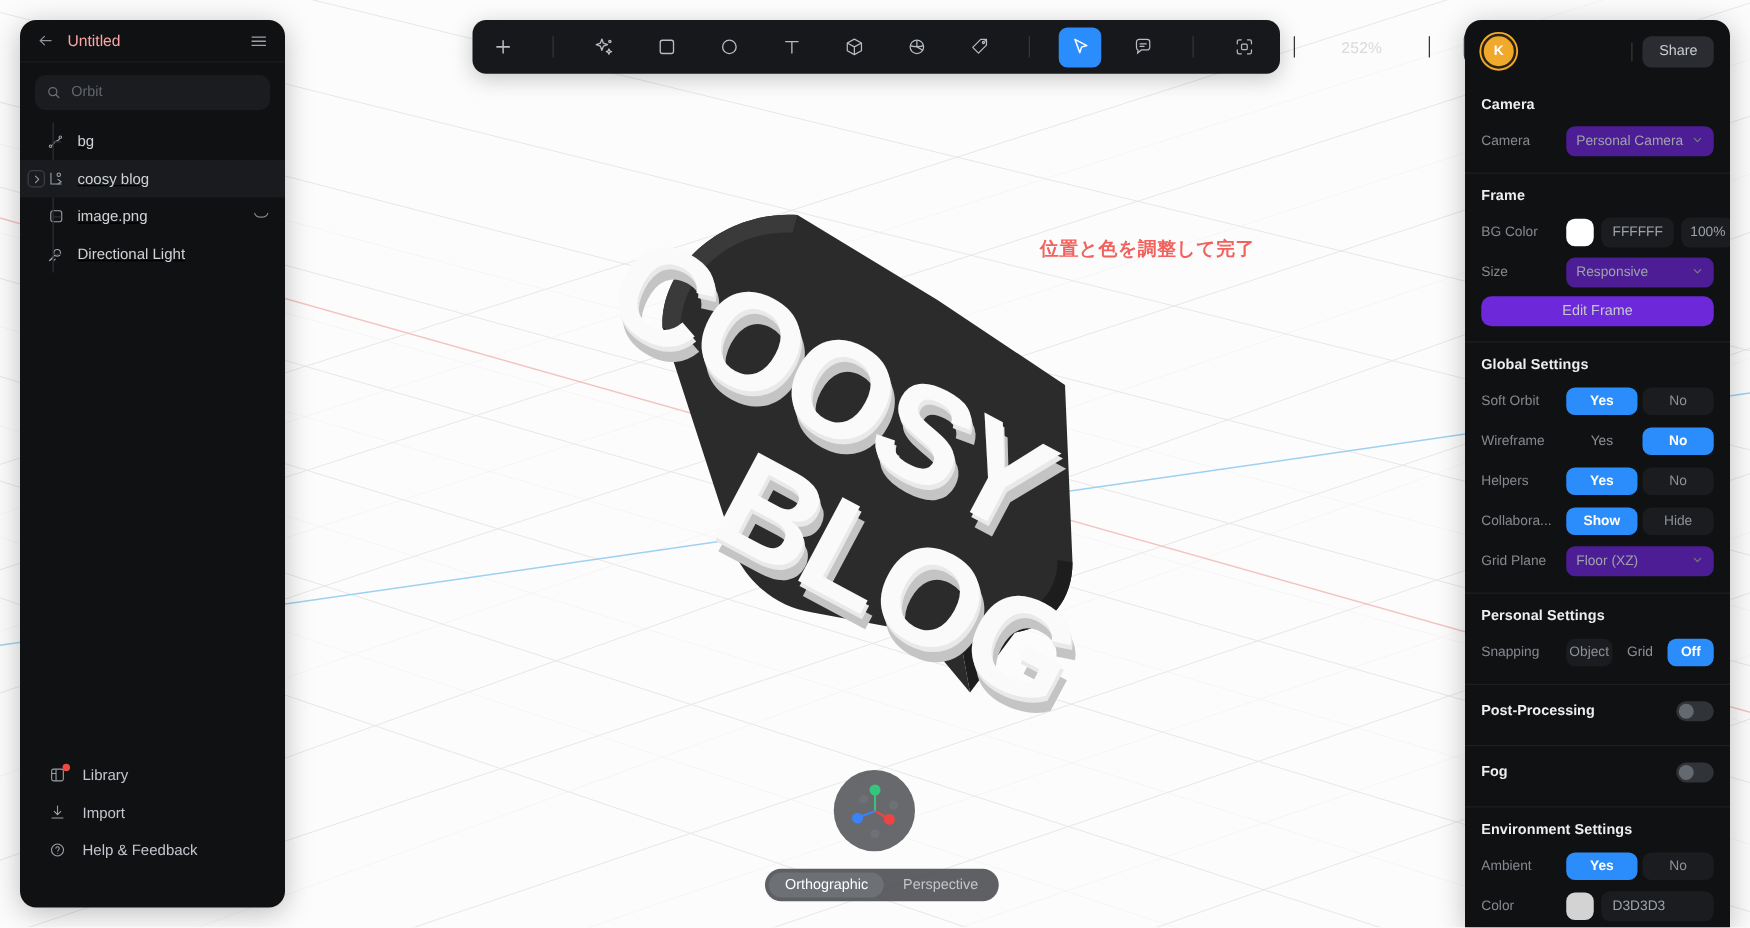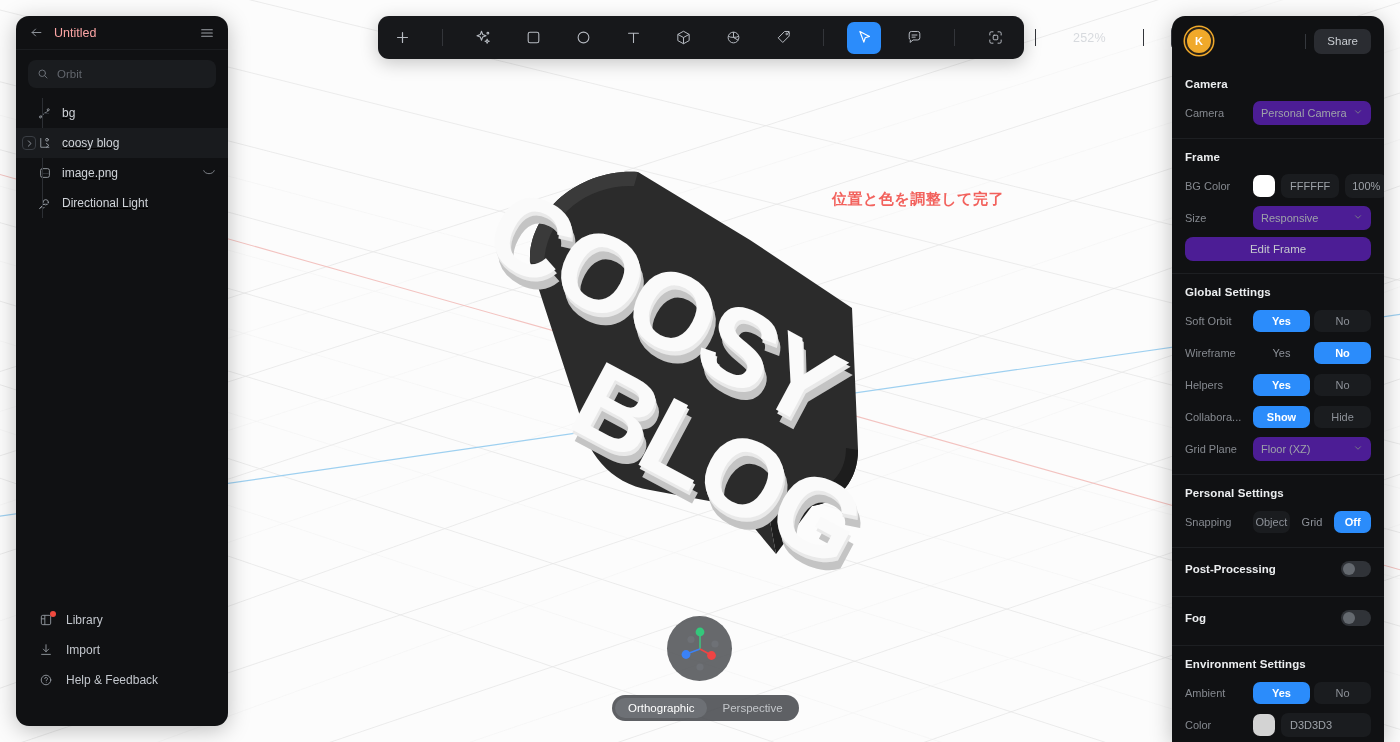--- a/index.html
+++ b/index.html
@@ -205,21 +205,21 @@
     flex: 1; background: #1a1c1f; border-radius: 7px;
     height: 24px; display: flex; align-items: center;
     padding: 0 9px; color: #9ea3a9; font-size: 11px;
   }
   .pctfield {
     width: 42px; background: #1a1c1f; border-radius: 7px;
     height: 24px; display: flex; align-items: center; justify-content: center;
     color: #9ea3a9; font-size: 11px; flex: none;
   }
   .wide-btn {
-    background: #4c1d95; border-radius: 8px;
+    background: #6d28d9; border-radius: 8px;
     height: 24px; display: flex; align-items: center; justify-content: center;
     color: #c5c9ce; font-size: 11.5px; margin-top: 4px;
   }
 
   .seg { flex: 1; display: flex; gap: 4px; }
   .seg-opt {
     flex: 1; height: 22px; border-radius: 7px;
     display: flex; align-items: center; justify-content: center;
     font-size: 11px; color: #8d9198; background: #1a1c1f;
   }

